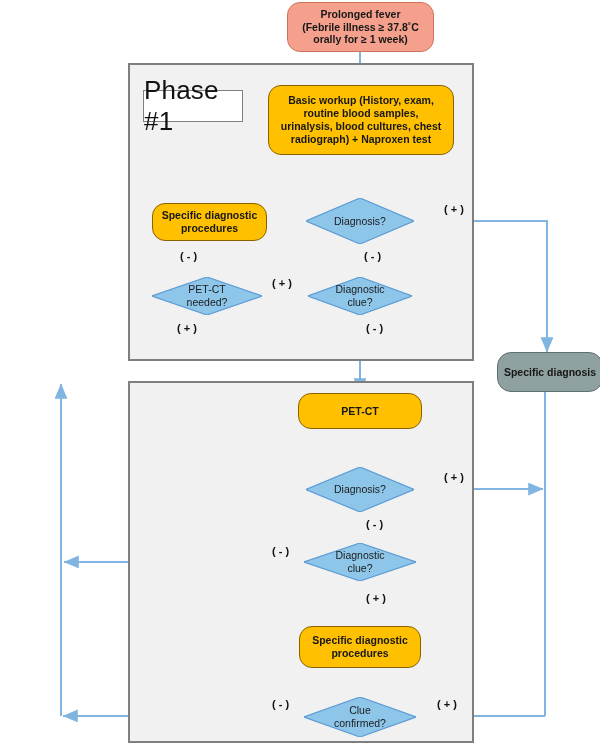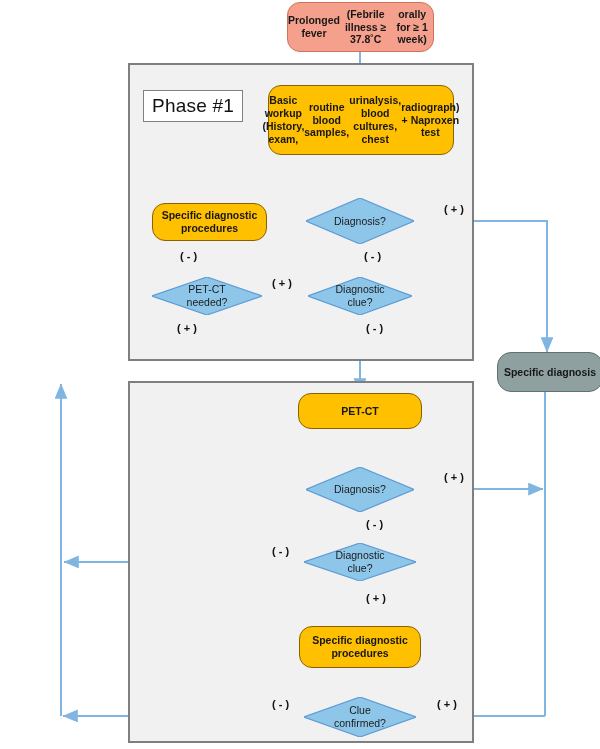--- a/index.html
+++ b/index.html
@@ -31,21 +31,21 @@
     box-sizing: border-box;
   }
   .phase-label {
     position: absolute;
     background: #ffffff;
     border: 1.5px solid #808080;
     box-sizing: border-box;
     display: flex;
     align-items: center;
     justify-content: center;
-    font-size: 19px;
+    font-size: 26px;
     color: #111111;
     letter-spacing: .2px;
   }
   .node {
     position: absolute;
     box-sizing: border-box;
     display: flex;
     align-items: center;
     justify-content: center;
     text-align: center;
@@ -155,27 +155,27 @@
     </g>
   </svg>
 
   <div class="panel" style="left:128px; top:63px; width:346px; height:298px;"></div>
   <div class="phase-label" style="left:143px; top:90px; width:100px; height:32px;">
     <span>Phase #1</span>
   </div>
 
   <div class="panel" style="left:128px; top:381px; width:346px; height:362px;"></div>
 
-  <div class="node rounded salmon" style="left:287px; top:2px; width:147px; height:50px; flex-direction:row;">
+  <div class="node rounded salmon" style="left:287px; top:2px; width:147px; height:50px; flex-direction:column;">
     <span>Prolonged fever</span>
     <span>(Febrile illness ≥ 37.8˚C</span>
     <span>orally for ≥ 1 week)</span>
   </div>
 
-  <div class="node rounded gold" style="left:268px; top:85px; width:186px; height:70px; flex-direction:row;">
+  <div class="node rounded gold" style="left:268px; top:85px; width:186px; height:70px; flex-direction:column;">
     <span>Basic workup (History, exam,</span>
     <span>routine blood samples,</span>
     <span>urinalysis, blood cultures, chest</span>
     <span>radiograph) + Naproxen test</span>
   </div>
 
   <div class="node rounded gold" style="left:152px; top:203px; width:115px; height:38px; flex-direction:column;">
     <span>Specific diagnostic</span>
     <span>procedures</span>
   </div>

